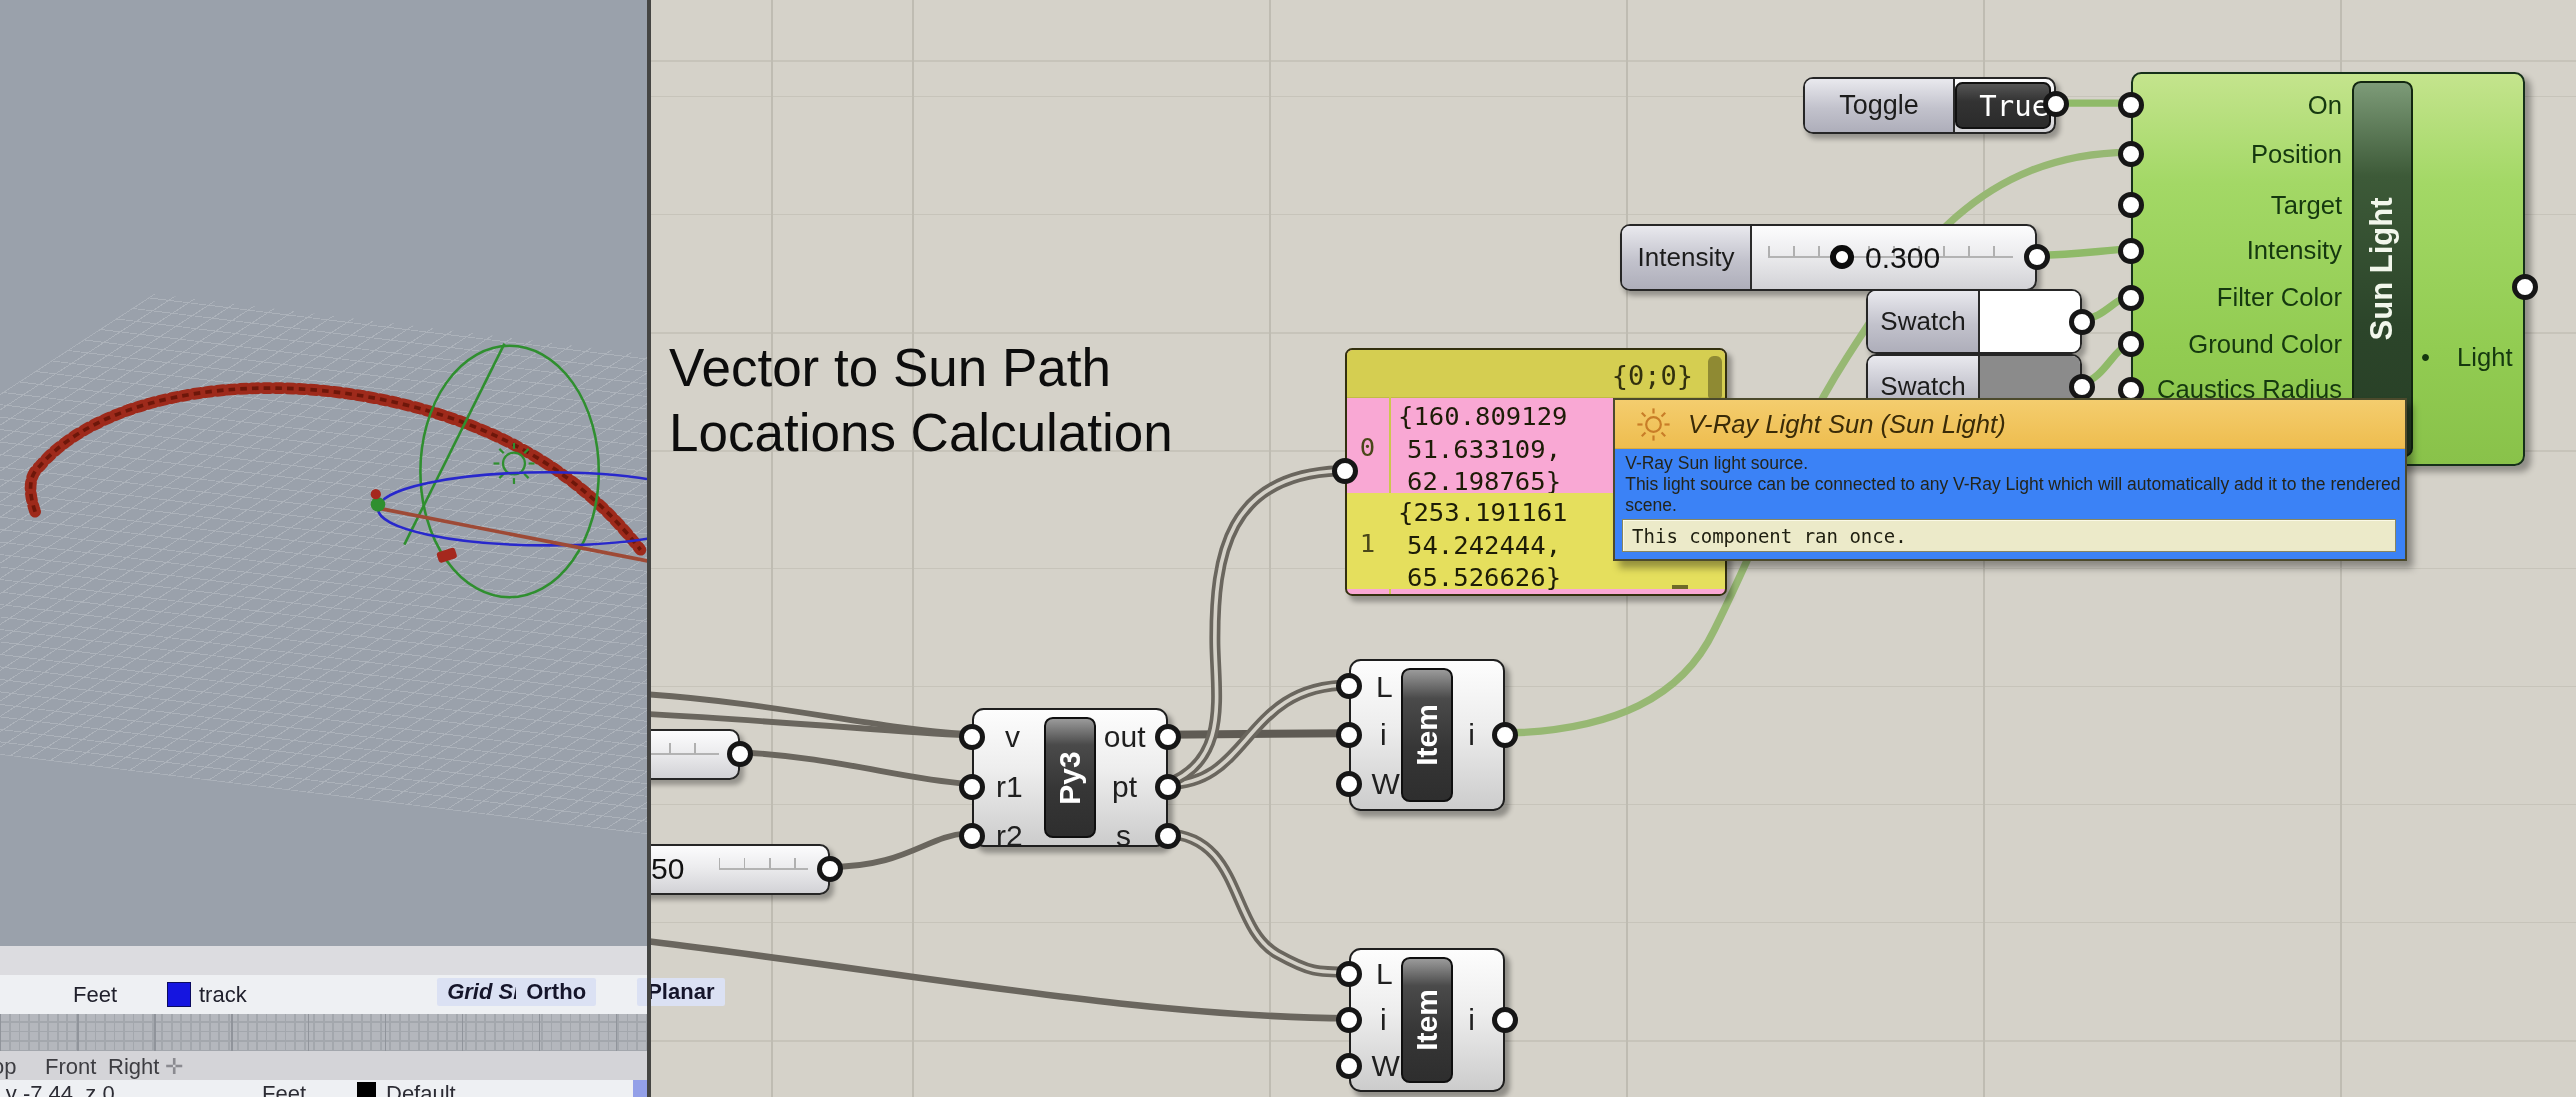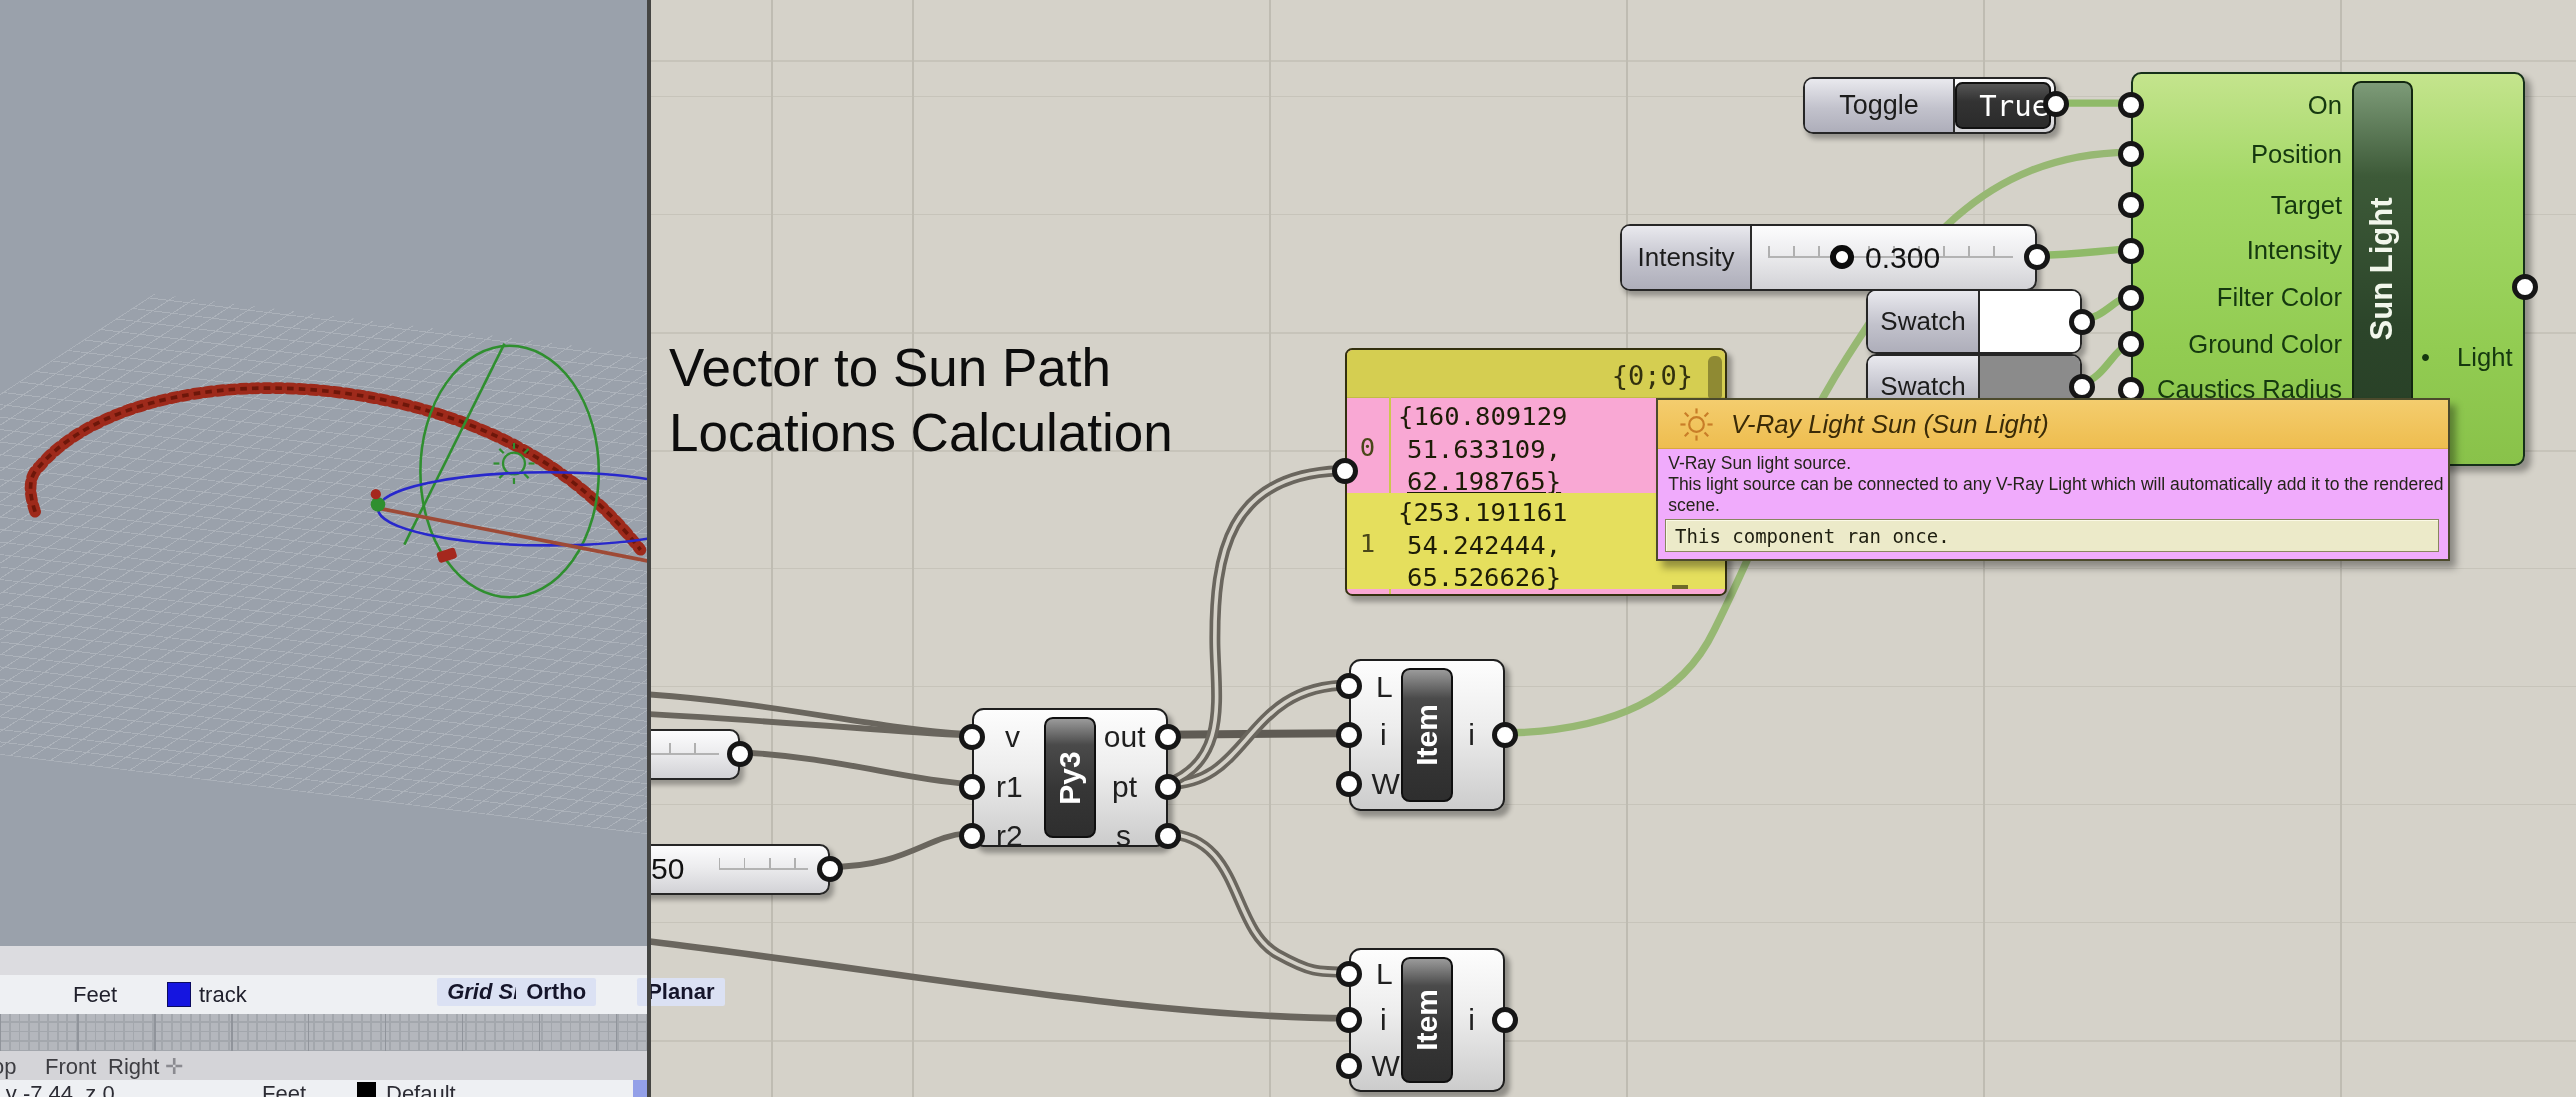--- a/index.html
+++ b/index.html
@@ -81,22 +81,22 @@
   .panel-path{position:absolute;right:32px;top:10.2px;font-size:27px;color:#32300e;}
   .panel-thumb{position:absolute;right:2.9px;top:5.8px;width:14.6px;height:45px;background:#8f8a33;
     border-radius:5.8px;}
   .panel-row{position:absolute;left:0;right:0;}
   .panel-idx{position:absolute;left:0;width:41px;text-align:center;font-size:25.6px;color:#4a471a;}
   .panel-line{position:absolute;left:51px;font-size:25.6px;color:#1d1c07;white-space:pre;}
   .panel-sep{position:absolute;left:42px;top:47px;bottom:0;width:1.5px;background:#cdc74e;}
   .panel-grip{position:absolute;left:325px;top:235px;width:16px;height:4.4px;background:#6e6a28;}
 
   
-  .tip{position:absolute;left:1656px;top:398px;width:790px;height:159px;z-index:9;
-    border:2.2px solid #4c4a2c;background:#f0abfc;box-shadow:5.8px 6.6px 7.3px rgba(0,0,0,.35);}
+  .tip{position:absolute;left:1613px;top:398px;width:790px;height:159px;z-index:9;
+    border:2.2px solid #4c4a2c;background:#3b82f6;box-shadow:5.8px 6.6px 7.3px rgba(0,0,0,.35);}
   .tip-head{position:absolute;left:0;top:0;right:0;height:48px;
     background:linear-gradient(180deg,#f4cd6e 0%,#eebd4f 100%);border-bottom:1.5px solid #d8a93e;}
   .tip-title{position:absolute;left:73px;top:9.5px;font-size:25.6px;font-style:italic;color:#3a2b08;}
   .tip-body{position:absolute;left:10.2px;top:53px;font-size:17.5px;line-height:21px;color:#24241a;}
   .tip-status{position:absolute;left:7.3px;right:8.8px;top:119px;height:31px;background:#eceac9;
     border:1.5px solid #88865f;box-shadow:inset 0.7px 0.7px 0 #fffef0;}
   .tip-status span{position:absolute;left:8.8px;top:5.1px;
     font-family:"DejaVu Sans Mono",monospace;font-size:19px;color:#1e1e10;}
 
   
@@ -231,21 +231,21 @@
 
   <div class="panel">
     <div class="panel-head"></div>
     <div class="panel-path">{0;0}</div>
     <div class="panel-thumb"></div>
     <div class="panel-sep"></div>
     <div class="panel-row" style="top:47px;height:96px;">
       <span class="panel-idx" style="top:35px;">0</span>
       <span class="panel-line" style="top:4.4px;">{160.809129</span>
       <span class="panel-line" style="top:37px;left:60px;">51.633109,</span>
-      <span class="panel-line" style="top:69px;left:60px;text-decoration:underline;">62.198765}</span>
+      <span class="panel-line" style="top:69px;left:60px;">62.198765}</span>
     </div>
     <div class="panel-row" style="top:143px;height:96px;background:#e5df5d;">
       <span class="panel-idx" style="top:35px;">1</span>
       <span class="panel-line" style="top:4.4px;">{253.191161</span>
       <span class="panel-line" style="top:37px;left:60px;">54.242444,</span>
       <span class="panel-line" style="top:69px;left:60px;">65.526626}</span>
     </div>
     <div class="panel-row" style="top:240px;height:29px;">
       <span class="panel-line" style="top:1.5px;">{156.306791</span>
     </div>

